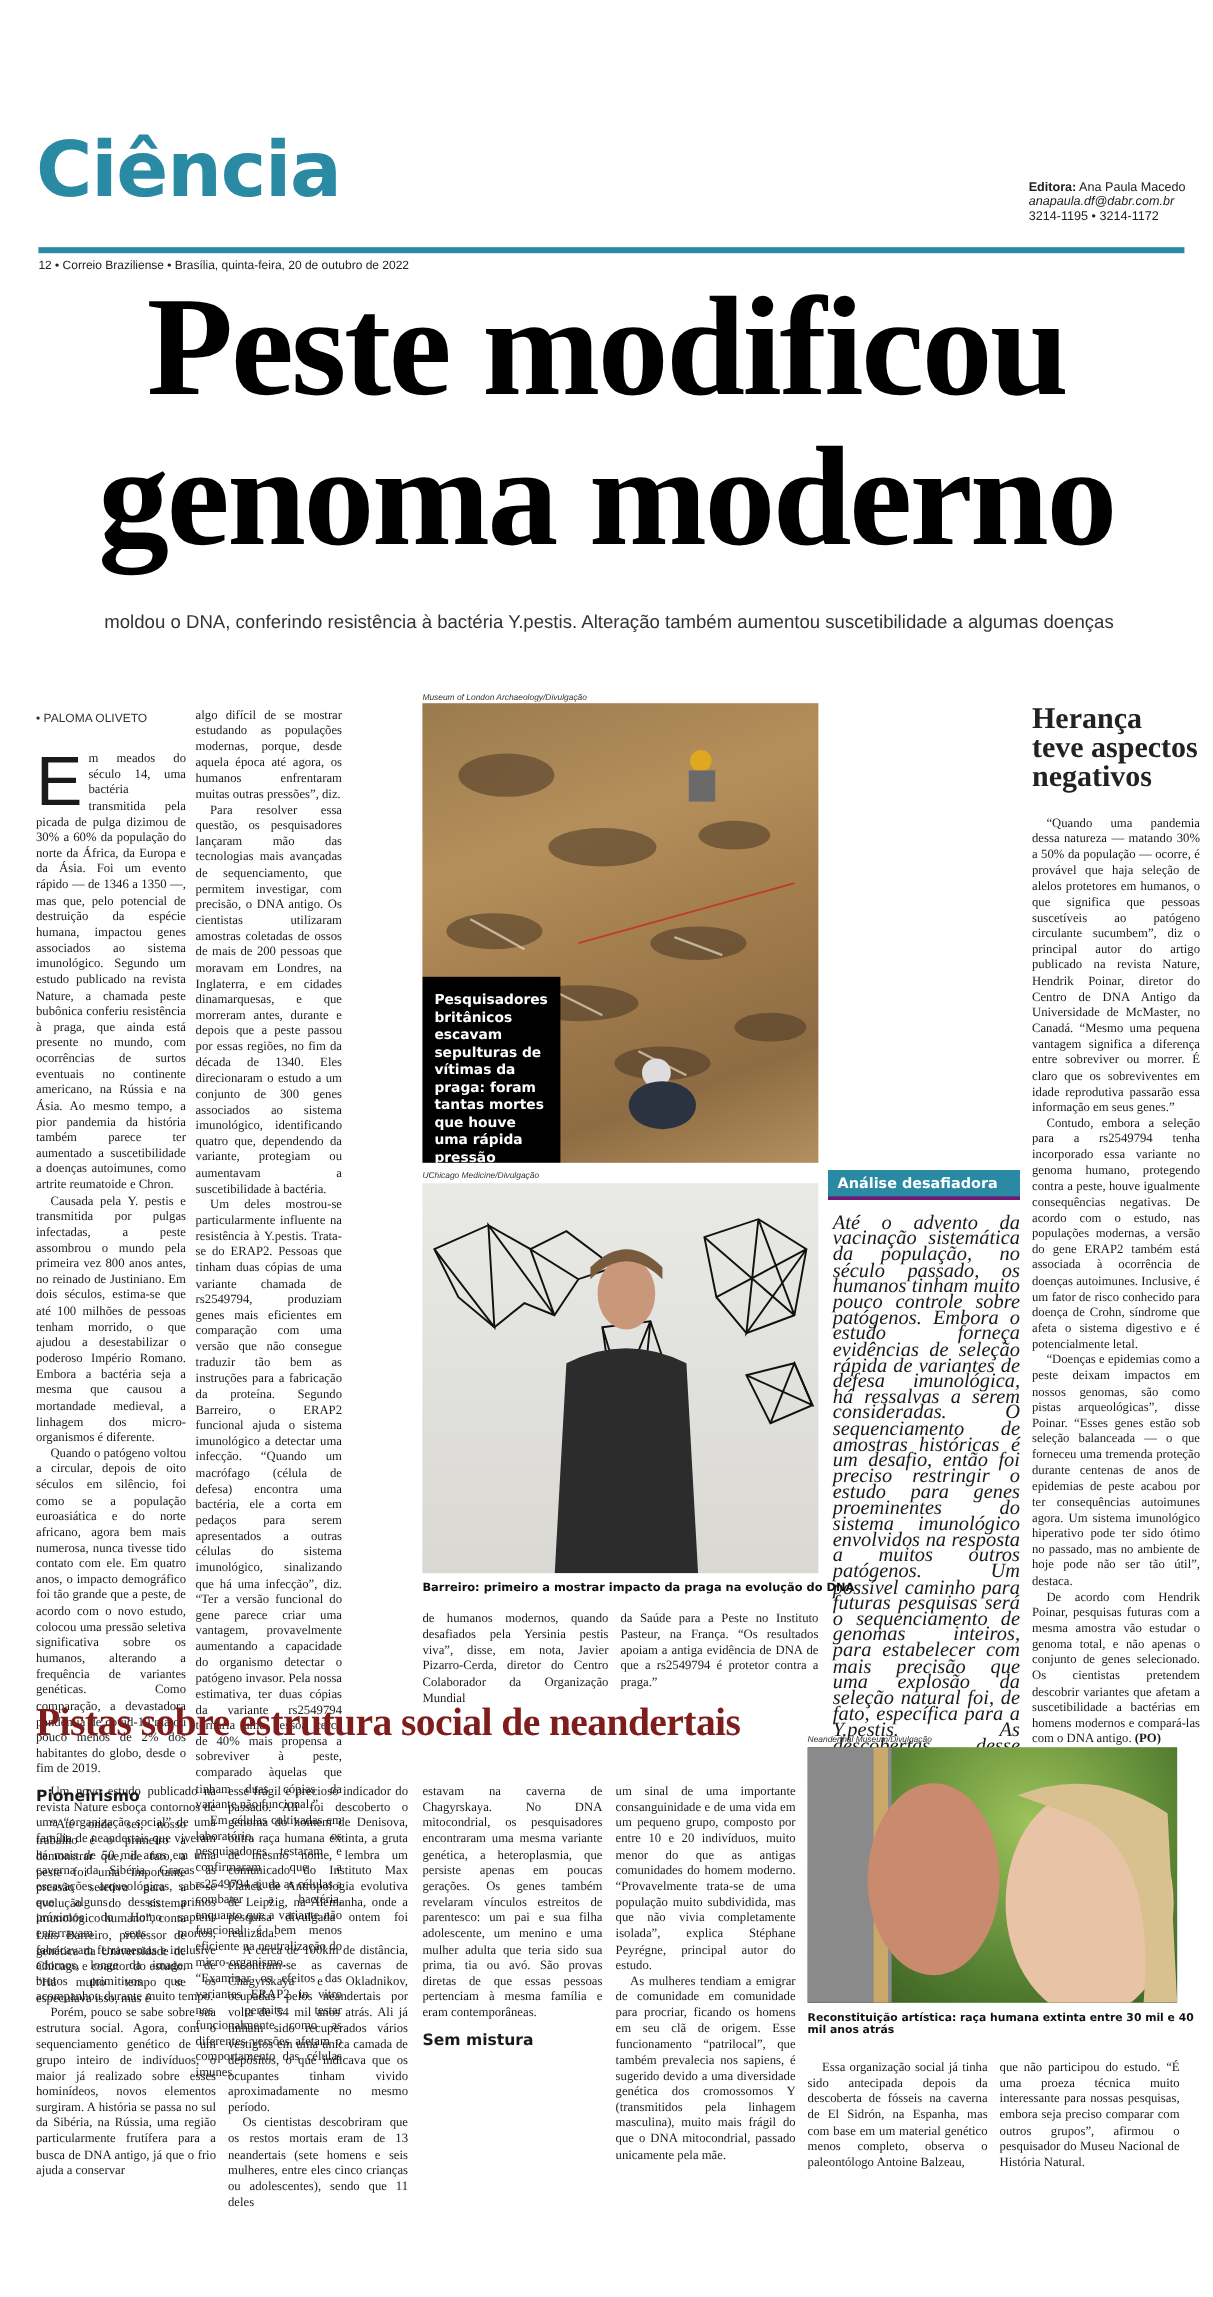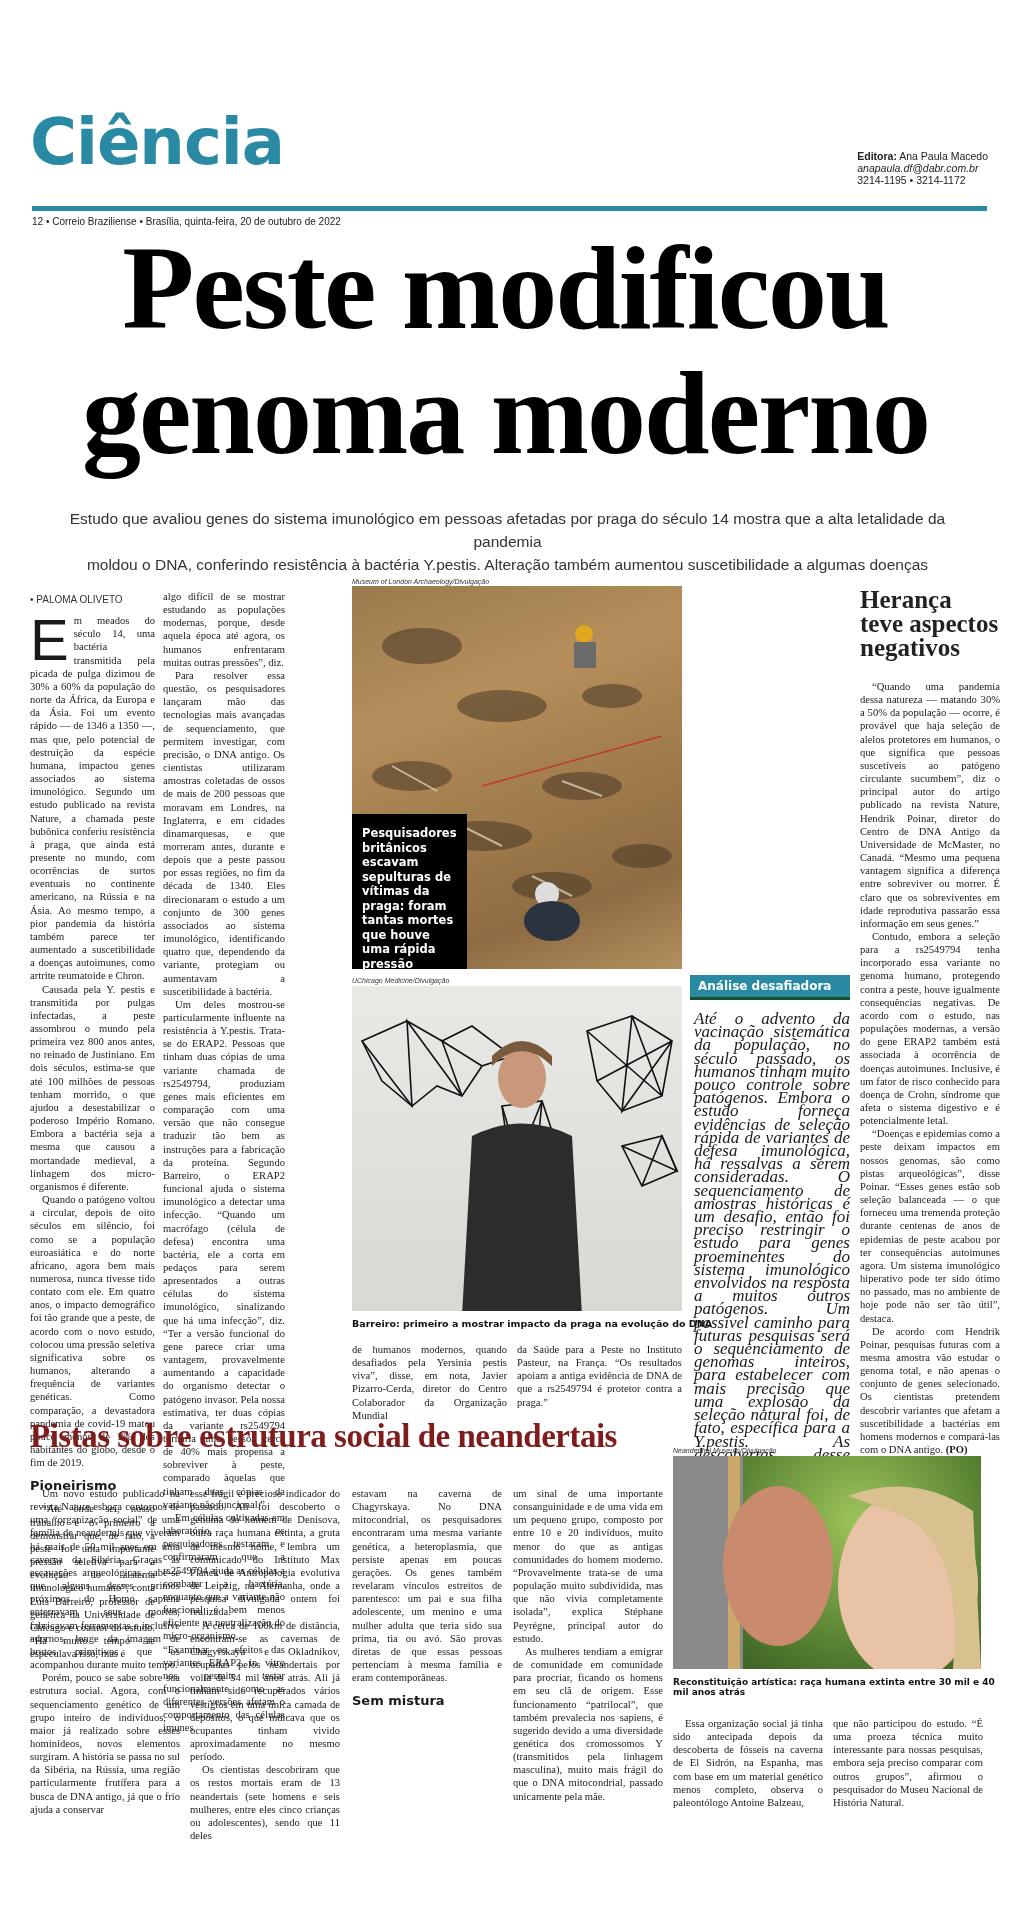--- a/index.html
+++ b/index.html
@@ -8,49 +8,48 @@
 .masthead{left:30px;top:110px;font-family:"DejaVu Sans","Liberation Sans",sans-serif;font-weight:900;font-size:64px;color:#2a8aa4;letter-spacing:-1px;line-height:1}
 .editor{right:23px;top:150px;text-align:left;font-family:"Liberation Sans",sans-serif;font-size:10.5px;line-height:12px;color:#222}
 .editor .i{font-style:italic}
 .rule{left:32px;top:206px;width:955px;height:5px;background:#2a8aa4}
 .folio{left:32px;top:216px;font-family:"Liberation Sans",sans-serif;font-size:10px;color:#222}
 .h1{left:0;width:1011px;text-align:center;font-family:"Liberation Serif",serif;font-weight:bold;font-size:118px;line-height:118px;letter-spacing:-2px;color:#000}
 .dek{left:40px;width:935px;top:507px;text-align:center;font-family:"Liberation Sans",sans-serif;font-size:15.5px;line-height:23px;color:#333}
 .col{font-size:10.6px;line-height:13.15px;text-align:justify;hyphens:auto}
 .col p{text-indent:12px}
 .col p.noi{text-indent:0}
-.byline{font-family:"Liberation Sans",sans-serif;font-size:10px;color:#333;margin-bottom:8px}
+.byline{font-family:"Liberation Sans",sans-serif;font-size:10px;color:#333;margin-bottom:20px}
 .drop{float:left;font-family:"Liberation Sans",sans-serif;font-size:58px;line-height:48px;margin:2px 5px 0 0}
 .sub{font-family:"DejaVu Sans",sans-serif;font-weight:bold;font-size:13px;margin:10px 0 10px}
 .photo{overflow:hidden}
 .credit{font-family:"Liberation Sans",sans-serif;font-size:7px;font-style:italic;color:#333}
 .cap{font-family:"DejaVu Sans",sans-serif;font-weight:bold;font-size:9.5px;color:#111}
 .capbox{background:#000;color:#fff;font-family:"DejaVu Sans",sans-serif;font-weight:bold;font-size:11.5px;line-height:14.5px;padding:12px 10px}
-.boxhead{background:#2a8aa4;color:#fff;font-family:"DejaVu Sans",sans-serif;font-weight:bold;font-size:12px;padding:4px 8px;border-bottom:3px solid #14532d}
+.boxhead{background:#2a8aa4;color:#fff;font-family:"DejaVu Sans",sans-serif;font-weight:bold;font-size:12px;padding:4px 8px;border-bottom:3px solid #701a75}
 .boxtxt{font-style:italic;font-size:17px;line-height:13.2px;text-align:justify}
 .sideh{font-family:"Liberation Serif",serif;font-weight:bold;font-size:25px;line-height:24px;color:#222}
 .h2{font-family:"Liberation Serif",serif;font-weight:bold;font-size:33px;color:#7f1d1d;letter-spacing:-.5px}
 .author{font-family:"DejaVu Sans",sans-serif;font-size:11px;line-height:12px;margin-top:0}
 </style>
 </head>
 <body>
 
 <div class="abs masthead">Ciência</div>
 <div class="abs editor">
   <div><b>Editora:</b> <span>Ana Paula Macedo</span></div>
   <div class="i">anapaula.df@dabr.com.br</div>
   <div>3214-1195 • 3214-1172</div>
 </div>
 <div class="abs rule"></div>
 <div class="abs folio">12 • Correio Braziliense • Brasília, quinta-feira, 20 de outubro de 2022</div>
 
 <div class="abs h1" style="top:230px">Peste modificou</div>
 <div class="abs h1" style="top:355px">genoma moderno</div>
 <div class="abs dek">
-  <div>Estudo que avaliou genes do sistema imunológico em pessoas afetadas por praga do século 14 mostra que a alta letalidade da pandemia</div>
   <div>moldou o DNA, conferindo resistência à bactéria Y.pestis. Alteração também aumentou suscetibilidade a algumas doenças</div>
 </div>
 
 <div class="abs col" style="left:30px;top:593px;width:125px">
   <div class="byline">• PALOMA OLIVETO</div>
   <span class="drop">E</span>
   <p class="noi">m meados do século 14, uma bactéria transmitida pela picada de pulga dizimou de 30% a 60% da população do norte da África, da Europa e da Ásia. Foi um evento rápido — de 1346 a 1350 —, mas que, pelo potencial de destruição da espécie humana, impactou genes associados ao sistema imunológico. Segundo um estudo publicado na revista Nature, a chamada peste bubônica conferiu resistência à praga, que ainda está presente no mundo, com ocorrências de surtos eventuais no continente americano, na Rússia e na Ásia. Ao mesmo tempo, a pior pandemia da história também parece ter aumentado a suscetibilidade a doenças autoimunes, como artrite reumatoide e Chron.</p>
   <p>Causada pela Y. pestis e transmitida por pulgas infectadas, a peste assombrou o mundo pela primeira vez 800 anos antes, no reinado de Justiniano. Em dois séculos, estima-se que até 100 milhões de pessoas tenham morrido, o que ajudou a desestabilizar o poderoso Império Romano. Embora a bactéria seja a mesma que causou a mortandade medieval, a linhagem dos micro-organismos é diferente.</p>
   <p>Quando o patógeno voltou a circular, depois de oito séculos em silêncio, foi como se a população euroasiática e do norte africano, agora bem mais numerosa, nunca tivesse tido contato com ele. Em quatro anos, o impacto demográfico foi tão grande que a peste, de acordo com o novo estudo, colocou uma pressão seletiva significativa sobre os humanos, alterando a frequência de variantes genéticas. Como comparação, a devastadora pandemia de covid-19 matou pouco menos de 2% dos habitantes do globo, desde o fim de 2019.</p>
   <div class="sub">Pioneirismo</div>

